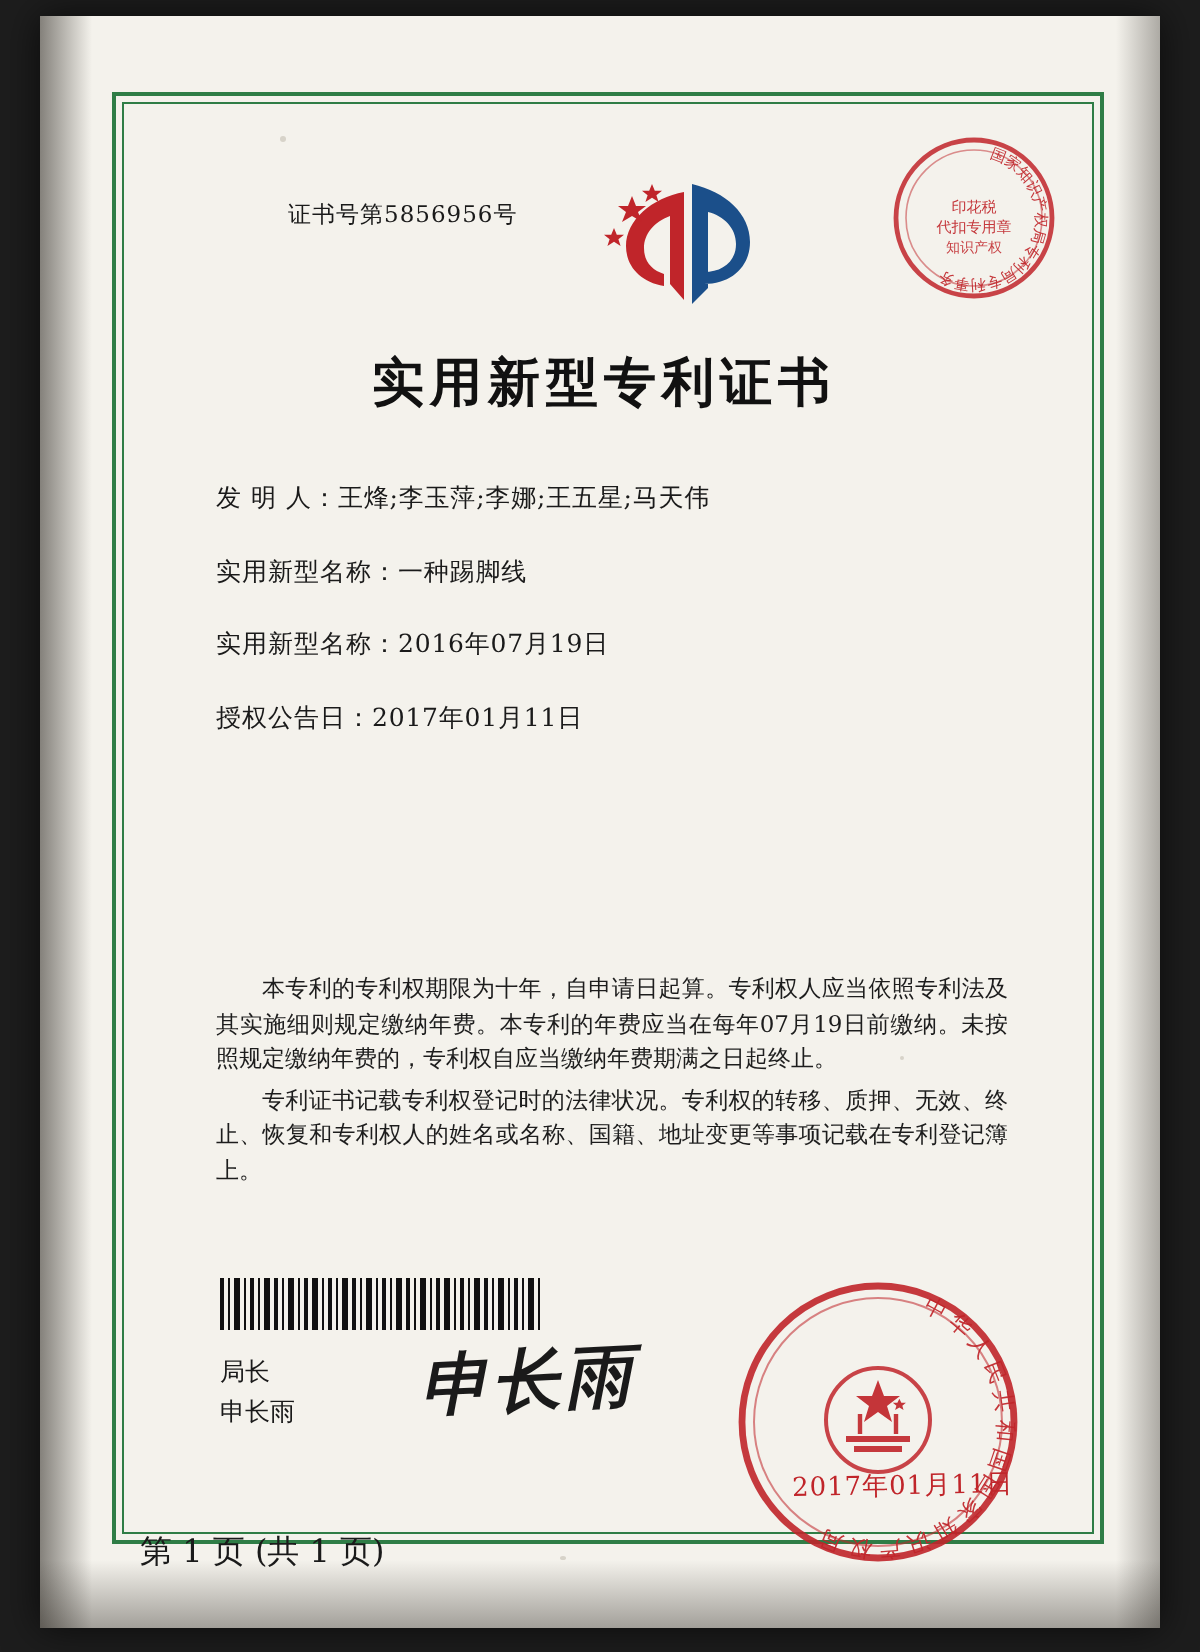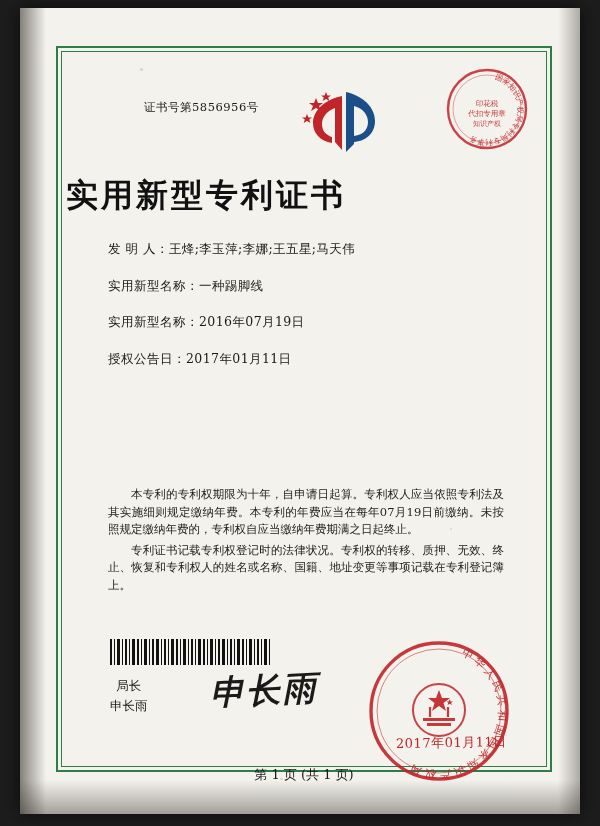--- a/index.html
+++ b/index.html
@@ -103,24 +103,24 @@
   
   .stamp-top {
     position: absolute;
     right: 8px; top: 10px;
     width: 86px; height: 86px;
   }
 
   .title {
     position: absolute;
     left: 0; right: 0; top: 118px;
-    text-align: left;
+    text-align: center;
     font-family: "DejaVu Serif", "Liberation Serif", serif;
     font-weight: bold;
-    font-size: 32px;
+    font-size: 26px;
     letter-spacing: 3px;
     color: #111;
   }
 
   .fields {
     position: absolute;
     left: 42px; top: 185px;
     width: 400px;
     font-size: 12.5px;
     font-family: "DejaVu Serif", "Liberation Serif", serif;
@@ -159,21 +159,20 @@
     width: 160px; height: 26px;
   }
 
   .sign-block {
     position: absolute;
     left: 44px; top: 620px;
     font-size: 12.5px;
     font-family: "DejaVu Serif", "Liberation Serif", serif;
     line-height: 20px;
     color: #1a1a1a;
-    text-align: center;
   }
 
   .signature {
     position: absolute;
     left: 144px; top: 612px;
     font-family: "DejaVu Serif", "Liberation Serif", serif;
     font-size: 34px;
     font-style: italic;
     font-weight: bold;
     color: #1a1a1a;
@@ -193,22 +192,22 @@
     font-size: 13px;
     color: #c0252a;
     font-family: "DejaVu Serif", "Liberation Serif", serif;
     letter-spacing: 0.5px;
     transform: rotate(-1deg);
   }
 
   .page-no {
     position: absolute;
     left: 4px; right: 0; top: 710px;
-    text-align: center;
-    font-size: 13px;
+    text-align: left;
+    font-size: 16px;
     font-family: "DejaVu Serif", "Liberation Serif", serif;
     color: #1a1a1a;
   }
 
   .specks { position:absolute; background:#b9b3a6; border-radius:50%; opacity:.5; }
 </style>
 </head>
 <body>
 
 <div class="scan">

